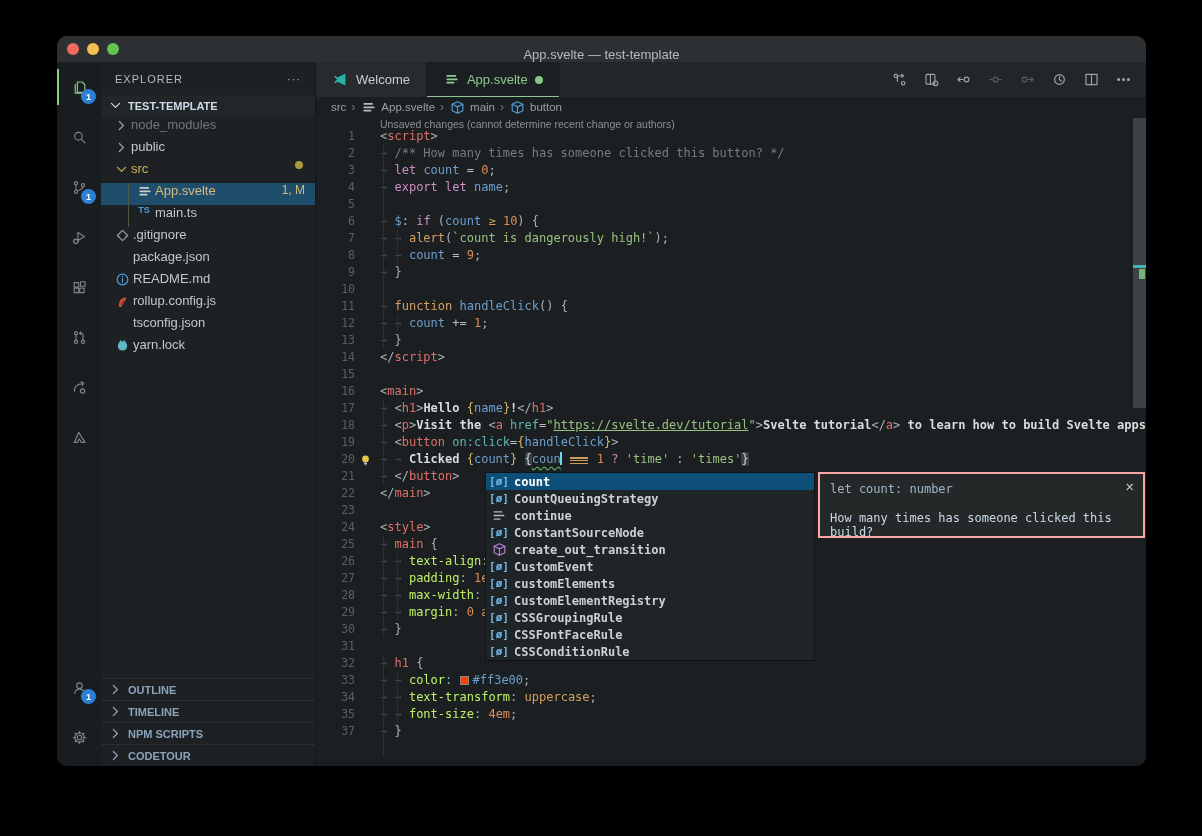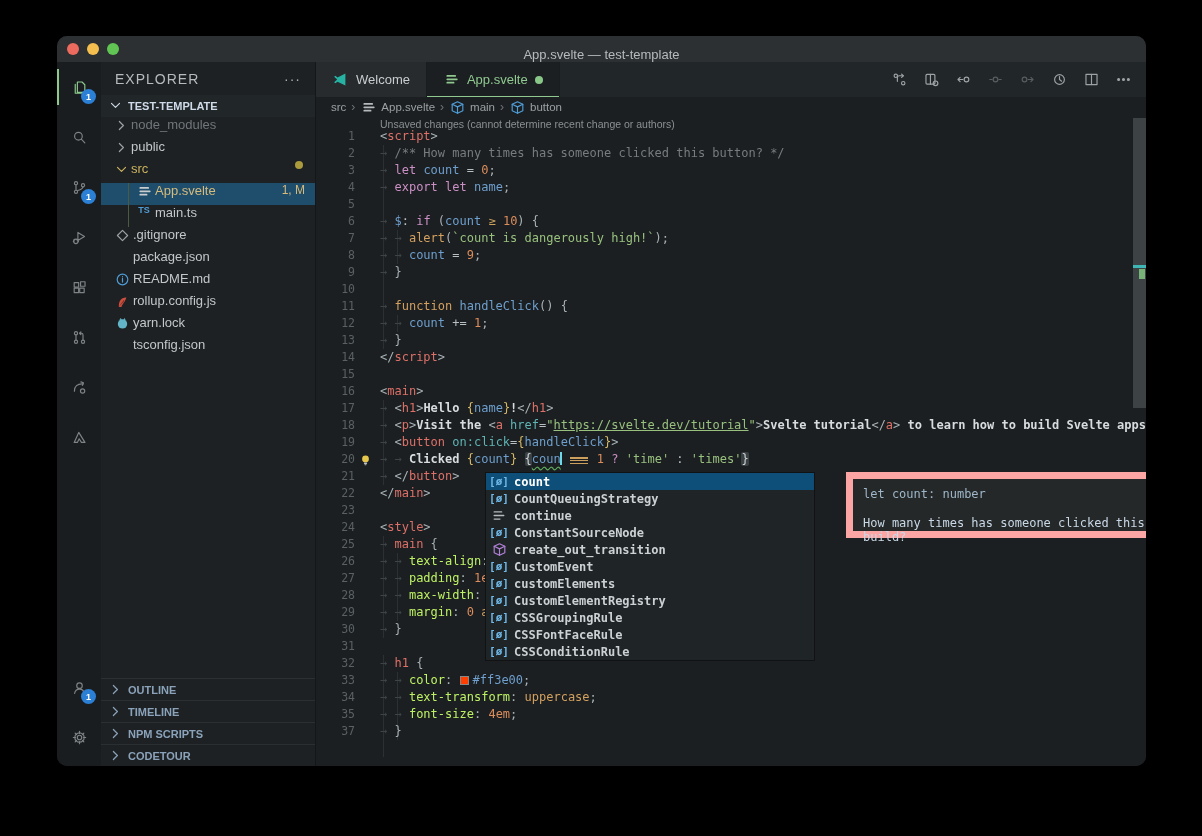--- a/index.html
+++ b/index.html
@@ -25,21 +25,21 @@
   .activity-item.active { color:#8cc98c; }
   .activity-item.active::before { content:""; position:absolute; left:0; top:7px; bottom:7px;
                                   width:2px; background:#8cc98c; }
   .act-badge { position:absolute; right:5px; bottom:8px; min-width:15px; height:15px;
                border-radius:8px; background:#2b7fd4; color:#fff; font-size:9px; font-weight:700;
                display:flex; align-items:center; justify-content:center; }
   
   .sidebar { width:215px; background:#1d2123; border-right:1px solid #141718; flex:none;
              display:flex; flex-direction:column; color:#c3c7c9; font-size:13px; overflow:hidden; }
   .side-header { height:33px; flex:none; display:flex; align-items:center; padding:0 14px;
-                 font-size:14px; letter-spacing:1px; color:#b7bbbd; }
+                 font-size:11px; letter-spacing:1px; color:#b7bbbd; }
   .side-header .more { margin-left:auto; color:#a9aeb0; letter-spacing:1px; cursor:pointer; }
   .proj-row { height:22px; flex:none; display:flex; align-items:center; gap:4px; padding:0 6px;
               font-size:11px; font-weight:700; color:#cfdbe8; background:#212628; cursor:pointer; }
   .tree { flex:none; }
   .tree-row { height:22px; display:flex; align-items:flex-start; position:relative; cursor:pointer; }
   .tree-row .chev { width:16px; margin-left:12px; color:#9aa0a3; flex:none; display:flex; justify-content:center;}
   .tree-row .ficon { width:18px; flex:none; display:flex; justify-content:center; align-items:center;
                      font-weight:700; }
   .tree-row .lbl { margin-left:2px; white-space:nowrap; }
   .tree-row .badge { margin-left:auto; margin-right:10px; color:#d7ba7d; font-size:12px; }
@@ -105,21 +105,21 @@
              border:1px solid #101213; z-index:5; }
   .sg-row { height:17px; display:flex; align-items:center; gap:5px; padding:0 3px;
             font-family:"DejaVu Sans Mono",monospace; font-size:12px; font-weight:700;
             color:#ccd1d4; cursor:pointer; }
   .sg-row.selected { background:#0e4f79; color:#fff; }
   .sg-icn { width:20px; flex:none; display:flex; justify-content:center; align-items:center; }
   .sg-icn.val { color:#6fb8e8; font-size:11px; font-weight:600; }
   .sg-icn.keyw { color:#b6babc; }
   
   .docs { position:absolute; left:502px; top:355px; width:327px; height:66px; background:#242829;
-          border:7px solid #fca5a5; z-index:4; padding:8px 10px;margin-left:28px; }
+          border:2px solid #fca5a5; z-index:4; padding:8px 10px; }
   .docs .sig { font-family:"DejaVu Sans Mono",monospace; font-size:12px; color:#9fb6c8; }
   .docs .desc { margin-top:15px; font-size:12px; color:#c9d8e6; }
   .docs .close { position:absolute; right:9px; top:4px; color:#c3c7c9; font-size:14px; cursor:pointer; }
   
   .scrollbar { position:absolute; top:0; right:0; width:13px; bottom:0; z-index:6; }
   .scroll-slider { position:absolute; top:1px; right:0; width:13px; height:290px; background:#3d4345; }
   .ruler-mark-teal { position:absolute; top:148px; right:0; width:13px; height:3px; }
   .ruler-mark-green { position:absolute; top:152px; right:1px; width:6px; height:10px; }
 </style>
 </head>
@@ -330,34 +330,34 @@
                   <svg width="17" height="17" viewBox="0 0 16 16">
                     <path fill="#c94f3f" d="M4.6 13.2c-.4-5.6 2.4-9.4 7-9-1.2 4.6-3.6 5.6-4.6 9z"></path>
                     <path fill="#8c2f24" d="M4.6 13.2c1.8-3.2 3.4-4.4 4.4-6.6l1 1c-1.6 2-3.4 3.2-5.4 5.6z"></path>
                   </svg>
                 </span>
               </span>
               <span class="lbl">rollup.config.js</span>
             </div>
             <div class="tree-row">
               <span class="ficon" style="margin-left: 12px;">
+                <span style="display: inline-flex; color: rgb(176, 169, 79);"></span>
+              </span>
+              <span class="lbl">tsconfig.json</span>
+            </div>
+            <div class="tree-row">
+              <span class="ficon" style="margin-left: 12px;">
                 <span style="display: inline-flex; color: rgb(154, 160, 163);">
                   <svg width="17" height="17" viewBox="0 0 16 16">
                     <circle cx="8" cy="8.4" r="4.4" fill="#62b5c9"></circle>
                     <path fill="#62b5c9" d="M5 4.4l1.4-1.6 1 1.8zM11 4.4 9.8 2.8 8.8 4.6z"></path>
                   </svg>
                 </span>
               </span>
               <span class="lbl">yarn.lock</span>
-            </div>
-            <div class="tree-row">
-              <span class="ficon" style="margin-left: 12px;">
-                <span style="display: inline-flex; color: rgb(176, 169, 79);"></span>
-              </span>
-              <span class="lbl">tsconfig.json</span>
             </div>
           </div>
         <div class="side-fill"></div>
         <div id="side-sections">
             <div class="side-section">
               <span style="display: inline-flex; color: rgb(139, 163, 186);">
                 <svg width="17" height="17" viewBox="0 0 16 16" fill="none" stroke="currentColor" stroke-width="1.1" stroke-linecap="round" stroke-linejoin="round">
                   <path d="M6 4.2 9.8 8 6 11.8"></path>
                 </svg>
               </span>

